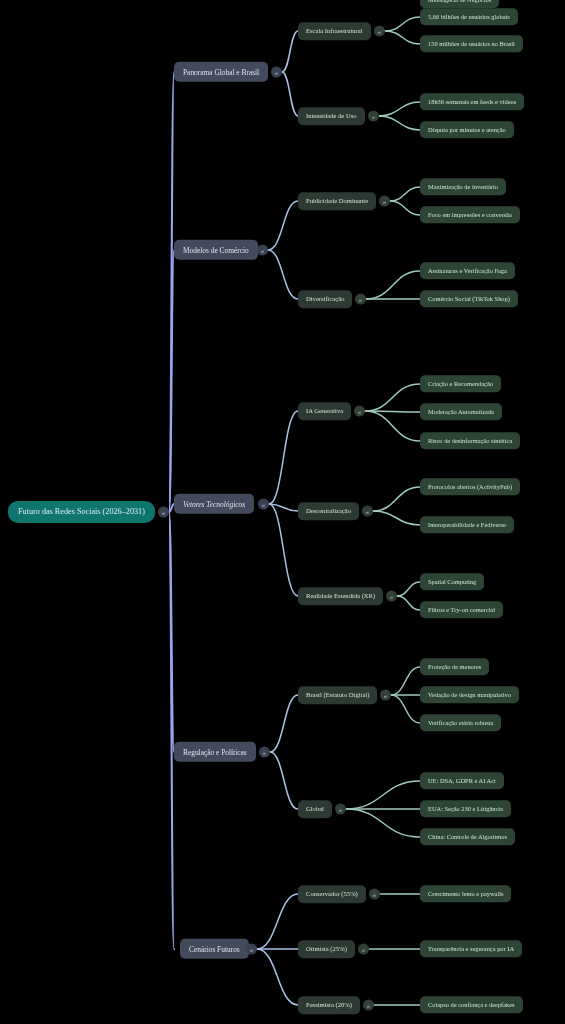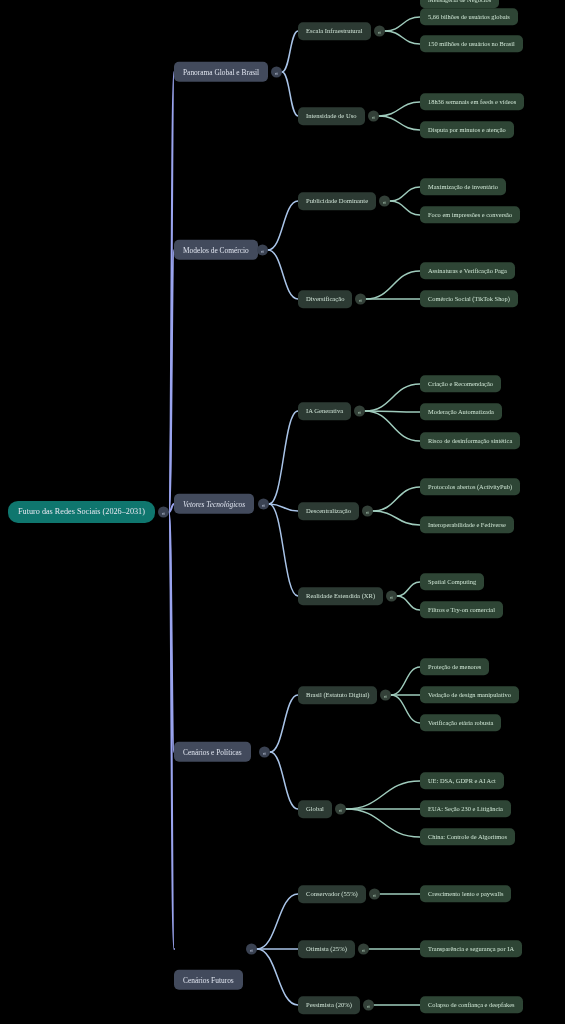--- a/index.html
+++ b/index.html
@@ -200,21 +200,21 @@
       <span class="label">Realidade Estendida (XR)</span>
     </div>
     <div class="toggle g" style="left: 386px; top: 596px;">«</div>
     <div class="node leaf" style="left: 420px; top: 582px; transform: translateY(-50%);">
       <span class="label">Spatial Computing</span>
     </div>
     <div class="node leaf" style="left: 420px; top: 610px; transform: translateY(-50%);">
       <span class="label">Filtros e Try-on comercial</span>
     </div>
     <div class="node branch" style="left: 174px; top: 752px; transform: translateY(-50%);">
-      <span class="label">Cenários e Políticas</span>
+      <span class="label">Regulação e Políticas</span>
     </div>
     <div class="toggle" style="left: 259px; top: 752px;">«</div>
     <div class="node sub" style="left: 298px; top: 695px; transform: translateY(-50%);">
       <span class="label">Brasil (Estatuto Digital)</span>
     </div>
     <div class="toggle g" style="left: 380px; top: 695px;">«</div>
     <div class="node leaf" style="left: 420px; top: 667px; transform: translateY(-50%);">
       <span class="label">Proteção de menores</span>
     </div>
     <div class="node leaf" style="left: 420px; top: 695px; transform: translateY(-50%);">
@@ -229,21 +229,21 @@
     <div class="toggle g" style="left: 335px; top: 809px;">«</div>
     <div class="node leaf" style="left: 420px; top: 781px; transform: translateY(-50%);">
       <span class="label">UE: DSA, GDPR e AI Act</span>
     </div>
     <div class="node leaf" style="left: 420px; top: 809px; transform: translateY(-50%);">
       <span class="label">EUA: Seção 230 e Litigância</span>
     </div>
     <div class="node leaf" style="left: 420px; top: 837px; transform: translateY(-50%);">
       <span class="label">China: Controle de Algoritmos</span>
     </div>
-    <div class="node branch" style="left: 174px; top: 949px; transform: translateY(-50%); margin-top: 31px;">
+    <div class="node branch" style="left: 180px; top: 949px; transform: translateY(-50%);">
       <span class="label">Cenários Futuros</span>
     </div>
     <div class="toggle" style="left: 246px; top: 949px;">«</div>
     <div class="node sub" style="left: 298px; top: 894px; transform: translateY(-50%);">
       <span class="label">Conservador (55%)</span>
     </div>
     <div class="toggle g" style="left: 369px; top: 894px;">«</div>
     <div class="node leaf" style="left: 420px; top: 894px; transform: translateY(-50%);">
       <span class="label">Crescimento lento e paywalls</span>
     </div>

